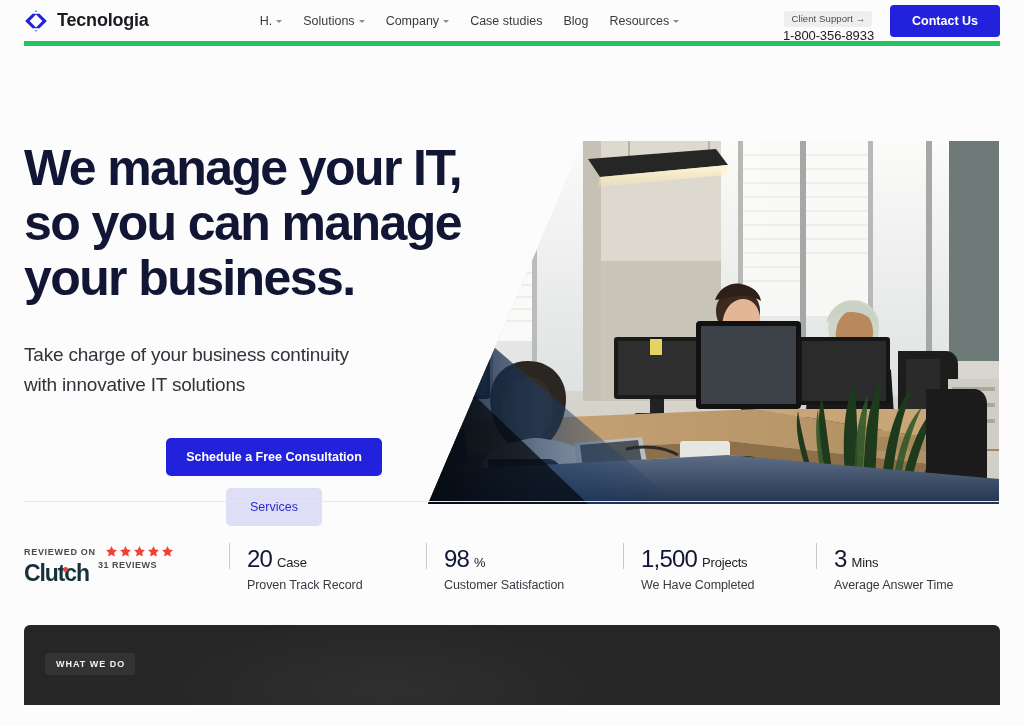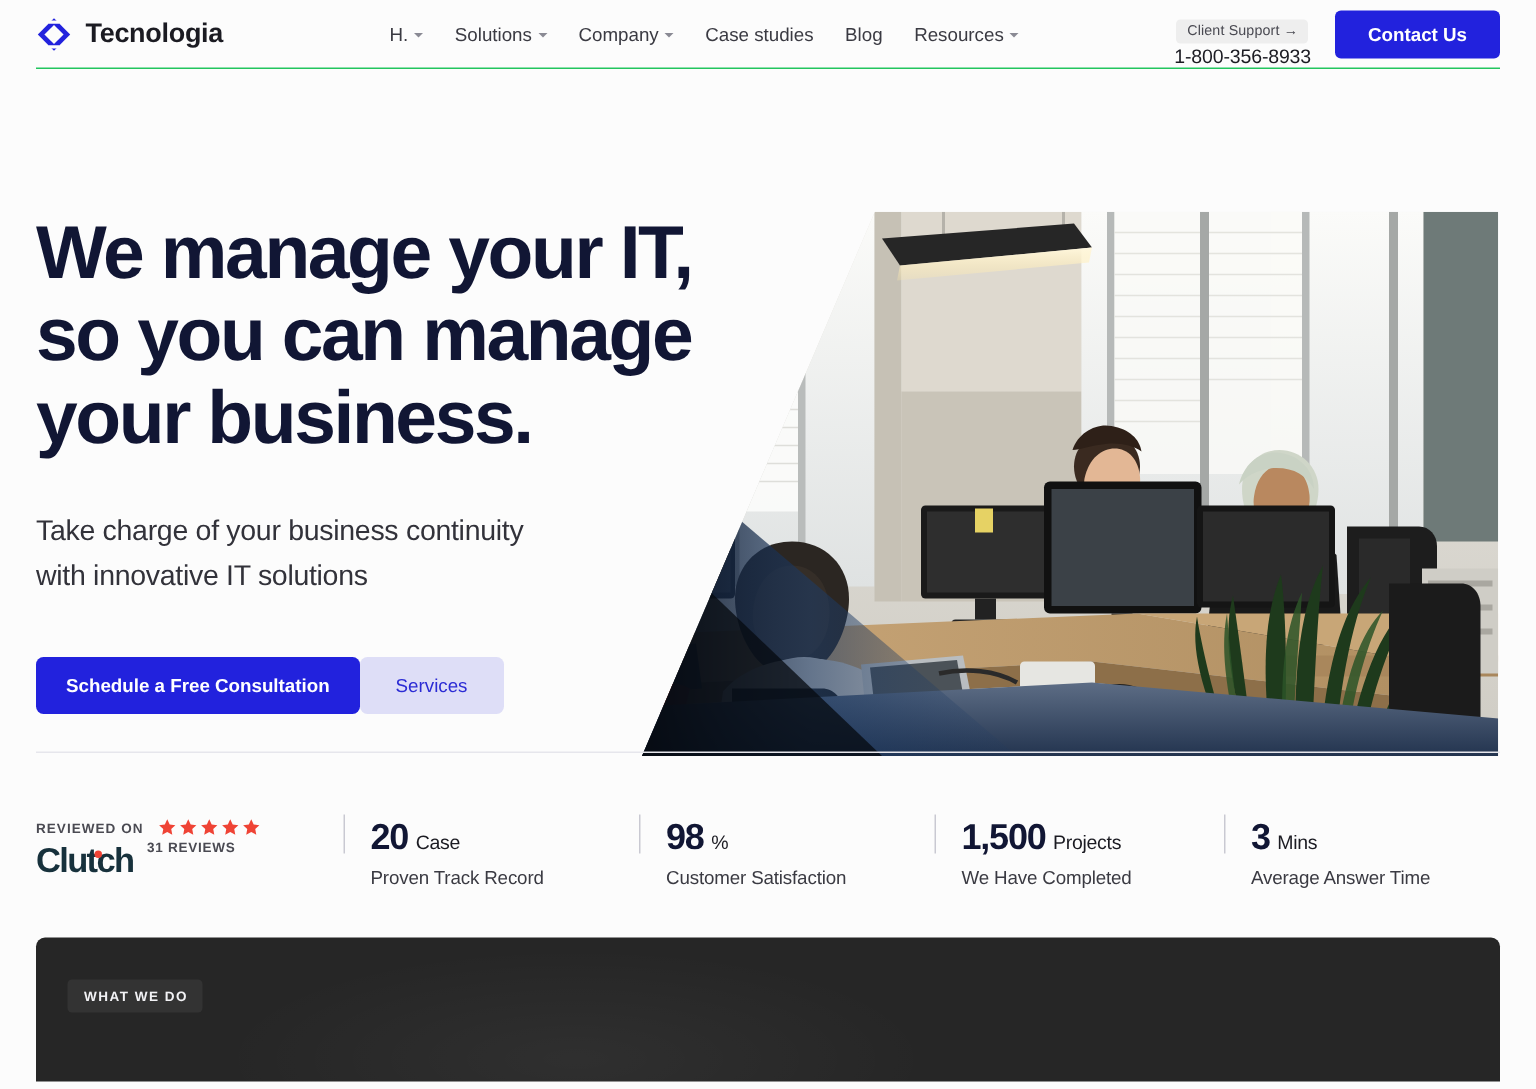--- a/index.html
+++ b/index.html
@@ -12,21 +12,21 @@
   .page {
     position: relative;
     width: 1024px; height: 726px;
     background: #fcfcfc;
   }
 
   
   .header {
     position: absolute; left: 24px; top: 0; width: 976px; height: 46px;
     display: flex; align-items: center;
-    border-bottom: 1px solid #22c55e;
+    border-bottom: 5px solid #22c55e;
     background: #fcfcfc;
   }
   .brand { display: flex; align-items: center; gap: 9px; flex: 0 0 auto; }
   .logo-mark { width: 24px; height: 24px; display: block; }
   .brand-name {
     font-size: 18px; font-weight: 700; color: #1b1b22; letter-spacing: -0.2px;
   }
 
   .nav { display: flex; align-items: center; gap: 21px; margin-left: 111px; }
   .nav-item {
@@ -65,21 +65,21 @@
 
   .hero-copy { position: absolute; left: 24px; top: 95px; width: 500px; }
   .hero-title {
     font-size: 50px; line-height: 55px; font-weight: 700;
     color: #111634; letter-spacing: -1.6px;
   }
   .hero-sub {
     margin-top: 34px;
     font-size: 19px; line-height: 30px; color: #32323a; letter-spacing: -0.2px;
   }
-  .hero-actions { margin-top: 38px; display: flex; align-items: center; gap: 0; }
+  .hero-actions { margin-top: 38px; display: flex; align-items: center; gap: 12px; flex-direction: column; }
   .btn-primary {
     background: #2222dd; color: #ffffff;
     font-size: 12.5px; font-weight: 700;
     padding: 12px 20px; border-radius: 5px; border: none; cursor: pointer;
   }
   .btn-secondary {
     background: #dedef7; color: #2b2bd4;
     font-size: 12.5px; font-weight: 400;
     padding: 12px 24px; border-radius: 5px; border: none; cursor: pointer;
   }
@@ -124,34 +124,34 @@
 
   .stat {
     position: relative; padding-left: 18px; padding-top: 5px;
   }
   .stat::before {
     content: ""; position: absolute; left: 0; top: 3px;
     width: 1px; height: 26px; background: #c9c9d2;
   }
   .stat-head { display: flex; align-items: baseline; gap: 5px; }
   .stat-value {
-    font-size: 24px; font-weight: 700; color: #111634; letter-spacing: -0.8px;
+    font-size: 24px; font-weight: 400; color: #111634; letter-spacing: -0.8px;
   }
   .stat-unit { font-size: 13px; color: #1b1b22; letter-spacing: -0.2px; }
   .stat-label {
     margin-top: 5px; font-size: 12.5px; color: #3a3a42; letter-spacing: -0.1px;
   }
   .s1 { flex: 0 0 197px; }
   .s2 { flex: 0 0 197px; }
   .s3 { flex: 0 0 193px; }
   .s4 { flex: 0 0 auto; }
 
   
   .what-we-do {
-    position: absolute; left: 24px; top: 625px; width: 976px; height: 96px;
+    position: absolute; left: 24px; top: 625px; width: 976px; height: 80px;
     background: #262626; border-radius: 6px 6px 0 0; overflow: hidden;
   }
   .wwd-glow {
     position: absolute; left: 120px; bottom: -60px; width: 480px; height: 150px;
     background: radial-gradient(ellipse at center, rgba(255,255,255,0.045), rgba(255,255,255,0) 70%);
   }
   .wwd-badge {
     position: absolute; left: 21px; top: 28px;
     background: #333333; color: #f2f2f5;
     font-size: 9px; font-weight: 700; letter-spacing: 1px;

